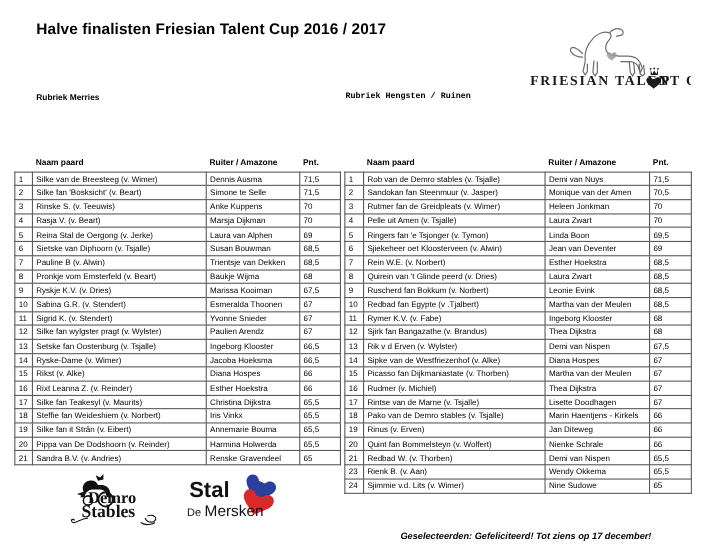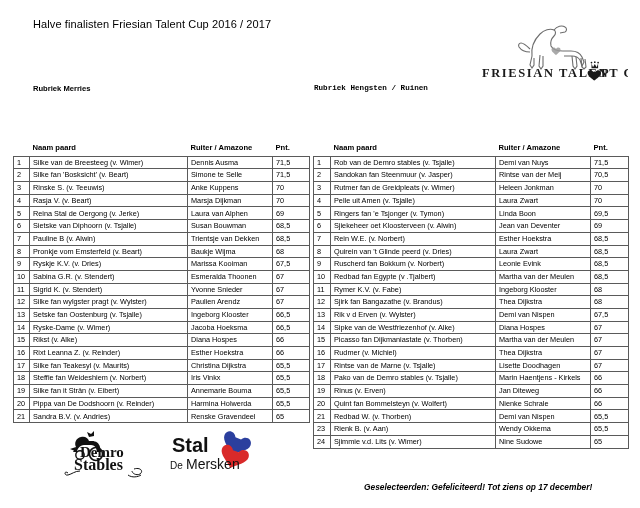--- a/index.html
+++ b/index.html
@@ -14,22 +14,22 @@
     font-family: "Liberation Sans", sans-serif;
     color: #000000;
     overflow: hidden;
   }
 
   
   .doc-title {
     position: absolute;
     left: 33px;
     top: 18px;
-    font-size: 11px;
-    font-weight: normal;
+    font-size: 14px;
+    font-weight: bold;
     letter-spacing: 0.1px;
     white-space: nowrap;
   }
 
   
   .ftc-logo {
     position: absolute;
     left: 468px;
     top: 22px;
     width: 160px;
@@ -335,21 +335,21 @@
     <tbody>
         <tr>
           <td class="c-rank">1</td>
           <td class="c-horse">Rob van de Demro stables (v. Tsjalle)</td>
           <td class="c-rider">Demi van Nuys</td>
           <td class="c-pnt">71,5</td>
         </tr>
         <tr>
           <td class="c-rank">2</td>
           <td class="c-horse">Sandokan fan Steenmuur (v. Jasper)</td>
-          <td class="c-rider">Rintse van der Meij</td>
+          <td class="c-rider">Monique van der Amen</td>
           <td class="c-pnt">70,5</td>
         </tr>
         <tr>
           <td class="c-rank">3</td>
           <td class="c-horse">Rutmer fan de Greidpleats (v. Wimer)</td>
           <td class="c-rider">Heleen Jonkman</td>
           <td class="c-pnt">70</td>
         </tr>
         <tr>
           <td class="c-rank">4</td>

